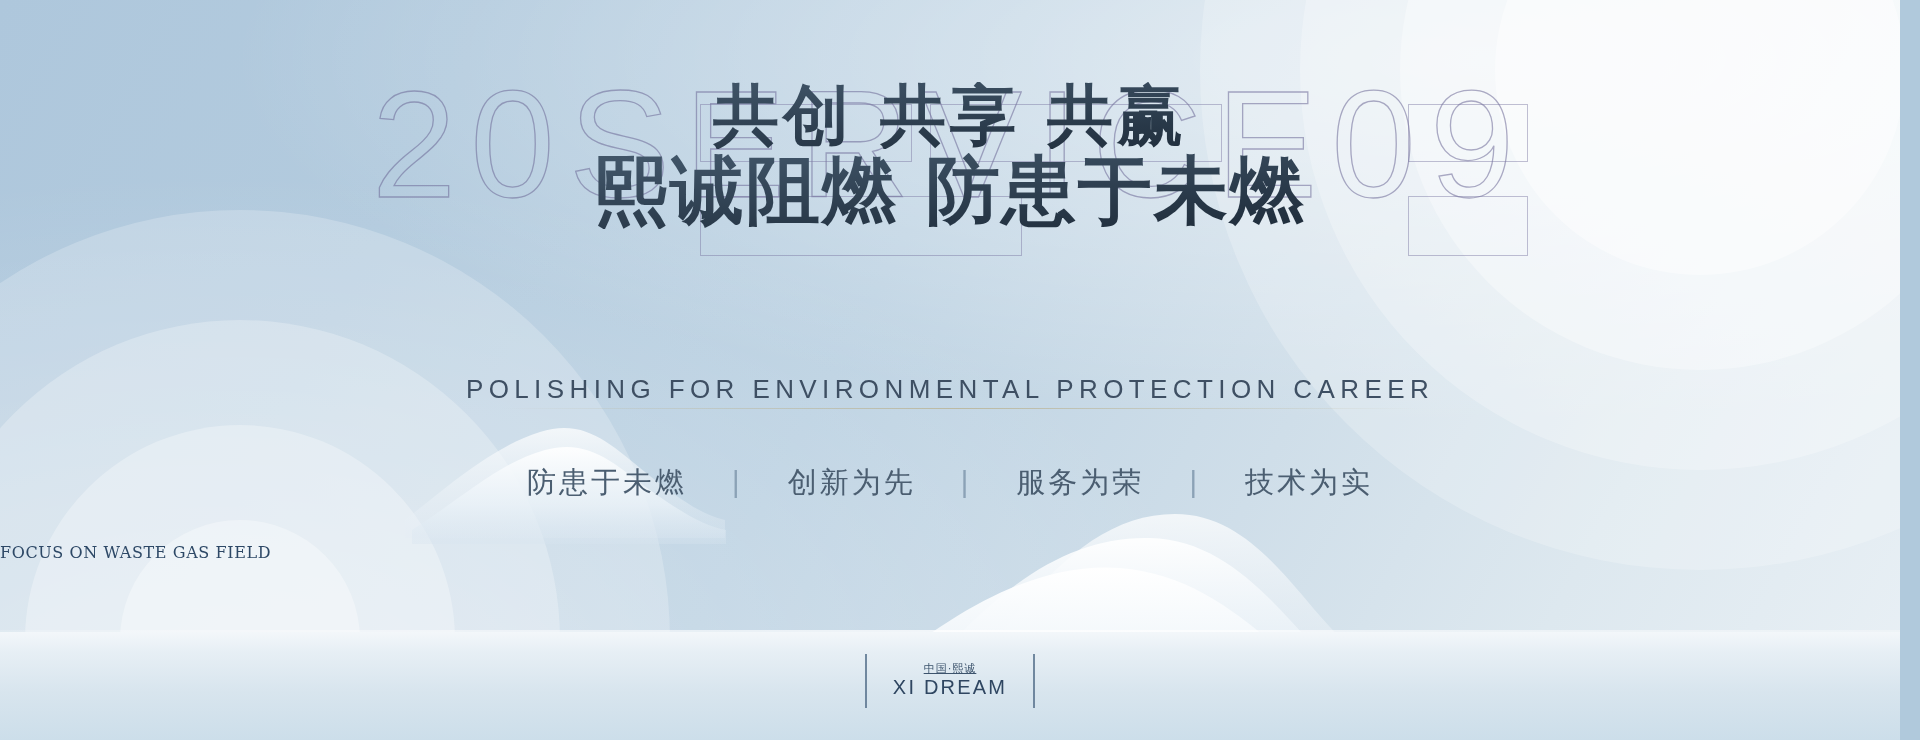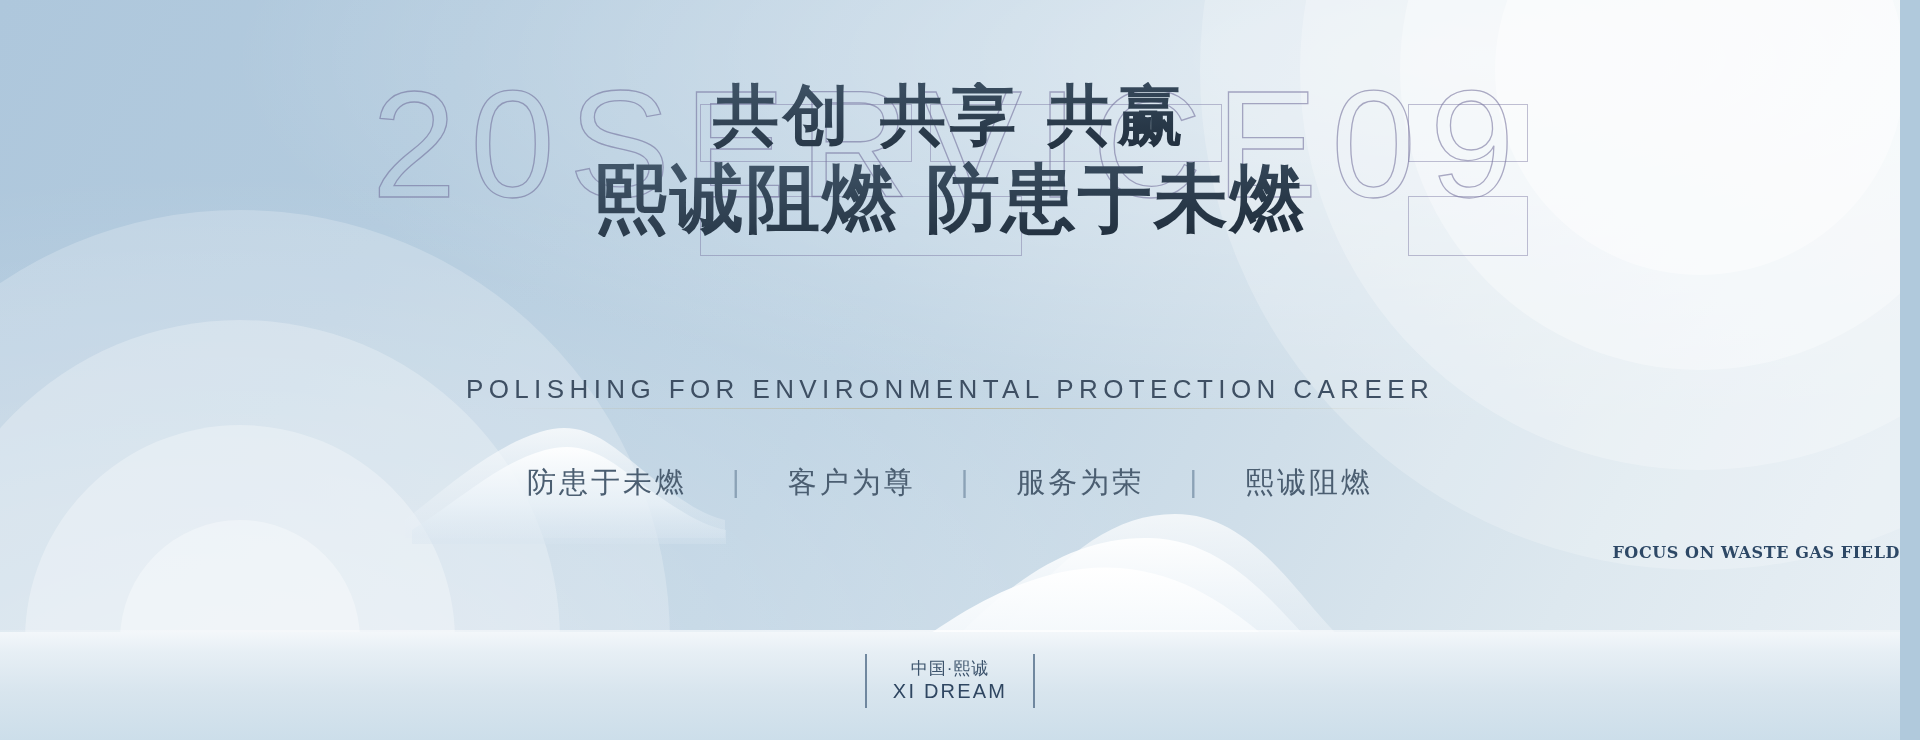--- a/index.html
+++ b/index.html
@@ -74,21 +74,21 @@
     font-weight:700;line-height:1.02;
   }
   .hl-line{
     display:block;white-space:nowrap;
     background:linear-gradient(176deg,#4e6274 0%,#3e5265 28%,#283848 62%,#16202c 100%);
     -webkit-background-clip:text;background-clip:text;
     color:transparent;
     -webkit-text-fill-color:transparent;
   }
   .hl1{font-size:66px;letter-spacing:4px;}
-  .hl2{font-size:74px;letter-spacing:2px;margin-top:12px;}
+  .hl2{font-size:74px;letter-spacing:2px;margin-top:4px;}
 
   
   .tagline{
     position:absolute;left:0;right:0;top:374px;text-align:center;
     font-size:26px;letter-spacing:5.4px;font-weight:400;
     color:#3e4f63;white-space:nowrap;
   }
   .tagline-rule{
     position:absolute;left:500px;width:920px;top:408px;height:1px;
     background:linear-gradient(90deg,rgba(196,186,150,0),rgba(186,176,140,.75),rgba(196,186,150,0));
@@ -97,37 +97,37 @@
   
   .values{
     position:absolute;left:0;right:0;top:463px;text-align:center;
     font-size:29px;letter-spacing:3px;color:#4b5e71;white-space:nowrap;
   }
   .values .v{padding:0 4px;}
   .values .sep{display:inline-block;color:#8ba2b6;padding:0 30px;font-weight:300;}
 
   
   .slogan{
-    position:absolute;left:0;right:0;top:542px;text-align:right;
+    position:absolute;left:0;right:0;top:542px;text-align:left;
     font-family:"DejaVu Serif","Liberation Serif",serif;
-    color:#2d4866;font-weight:700;line-height:1.42;
+    color:#2d4866;font-weight:400;line-height:1.42;
     font-size:16px;letter-spacing:.6px;white-space:nowrap;
   }
 
   
   .clouds{position:absolute;left:0;right:0;bottom:0;width:1920px;height:330px;}
 
   
   .brand{
     position:absolute;left:0;right:0;bottom:32px;text-align:center;
     display:flex;align-items:center;justify-content:center;gap:26px;
   }
   .brand .bar{width:2px;height:54px;background:#5d7790;opacity:.85;}
   .brand .txt{display:flex;flex-direction:column;align-items:center;line-height:1.25;}
-  .brand .cn{font-size:17px;color:#3c536c;letter-spacing:1px;}
+  .brand .cn{font-size:11px;color:#3c536c;letter-spacing:1px;text-decoration:underline;}
   .brand .en{font-size:20px;color:#2f4661;letter-spacing:2.2px;}
 </style>
 </head>
 <body>
 
 <div class="banner">
 
   <div class="wash"></div>
 
   <div class="rings-tr">
@@ -196,25 +196,25 @@
 
   <div class="ground"></div>
   <div class="ground-line"></div>
 
   <div class="tagline">POLISHING FOR ENVIRONMENTAL PROTECTION CAREER</div>
   <div class="tagline-rule"></div>
 
   <div class="values">
     <span class="v">防患于未燃</span>
     <span class="sep">|</span>
-    <span class="v">客户为尊</span>
+    <span class="v">创新为先</span>
     <span class="sep">|</span>
     <span class="v">服务为荣</span>
     <span class="sep">|</span>
-    <span class="v">熙诚阻燃</span>
+    <span class="v">技术为实</span>
   </div>
 
   <div class="slogan">
     <div>FOCUS ON WASTE GAS FIELD</div>
   </div>
 
   <div class="brand">
     <div class="bar"></div>
     <div class="txt">
       <span class="cn">中国·熙诚</span>

